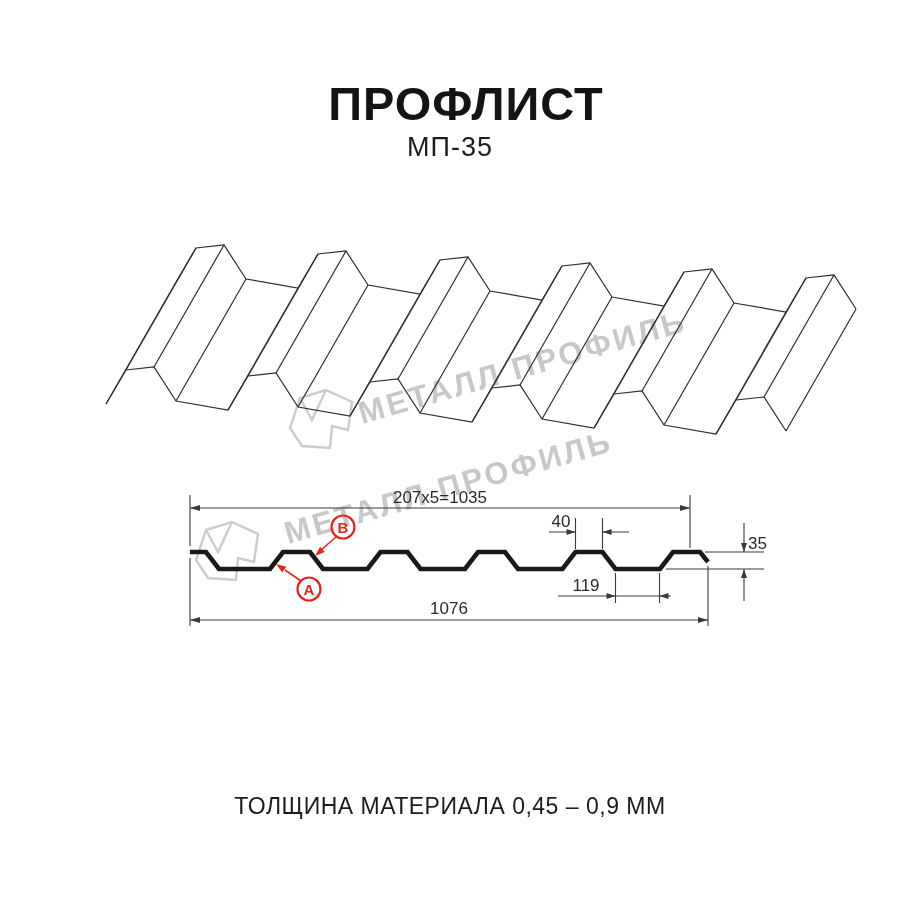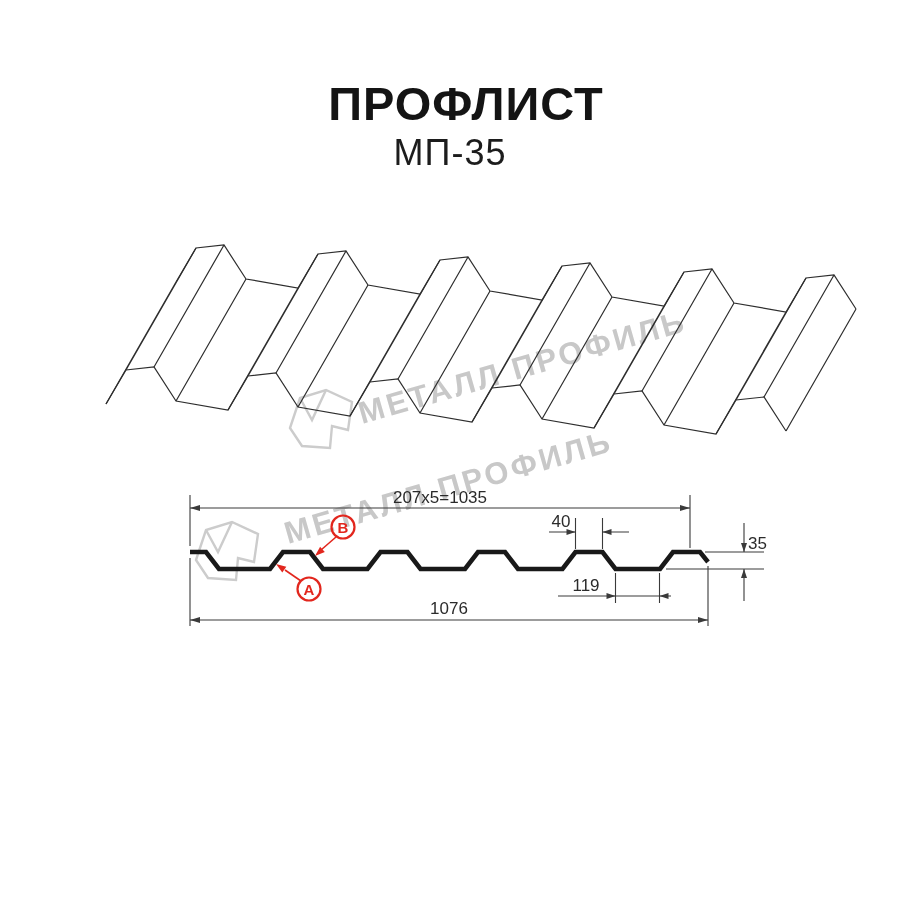--- a/index.html
+++ b/index.html
@@ -1,21 +1,21 @@
 <!DOCTYPE html>
 <html><head>
 <meta charset="utf-8">
 <style>
   html,body{margin:0;padding:0;background:#fff;}
   .canvas{position:relative;width:900px;height:900px;background:#fff;overflow:hidden;
           font-family:"Liberation Sans", sans-serif;}
   .title{position:absolute;top:76px;left:16px;width:900px;text-align:center;
          font-size:47px;font-weight:800;letter-spacing:1px;color:#141414;}
   .subtitle{position:absolute;top:132px;left:0;width:900px;text-align:center;
-            font-size:36px;font-weight:500;letter-spacing:1px;color:#1c1c1c;}
+            font-size:27px;font-weight:500;letter-spacing:1px;color:#1c1c1c;}
   .footer{position:absolute;top:793px;left:0;width:900px;text-align:center;
           font-size:23px;font-weight:500;letter-spacing:0.5px;color:#1c1c1c;}
   svg{position:absolute;top:0;left:0;}
   .thin{stroke:#2e2e2e;stroke-width:1.2;fill:none;}
   .dim{stroke:#3a3a3a;stroke-width:1.1;fill:none;}
   .dimfill{fill:#3a3a3a;stroke:none;}
   .dimtext{font-family:"Liberation Sans",sans-serif;font-size:17px;fill:#2b2b2b;}
   .profile{stroke:#191919;stroke-width:4.6;fill:none;stroke-linejoin:miter;}
   .wm{stroke-width:2.4;fill:none;}
   .wmtext{font-family:"Liberation Sans",sans-serif;font-weight:bold;font-size:31px;
@@ -127,13 +127,14 @@
       <g>
         <circle class="marker-circle" cx="309" cy="589" r="11.5" stroke="#e2261d"></circle>
         <text class="marker-letter" x="309" y="595" fill="#e2261d">A</text>
         <path class="marker-line" stroke="#e2261d" d="M301,581 L285,570"></path>
         <polygon points="276,564 286.3,566.7 282.3,572.5" fill="#e2261d"></polygon>
       </g>
 
     </g>
   </svg>
 
+  <div class="footer">ТОЛЩИНА МАТЕРИАЛА 0,45 – 0,9 ММ</div>
 </div>
 
 </body></html>

